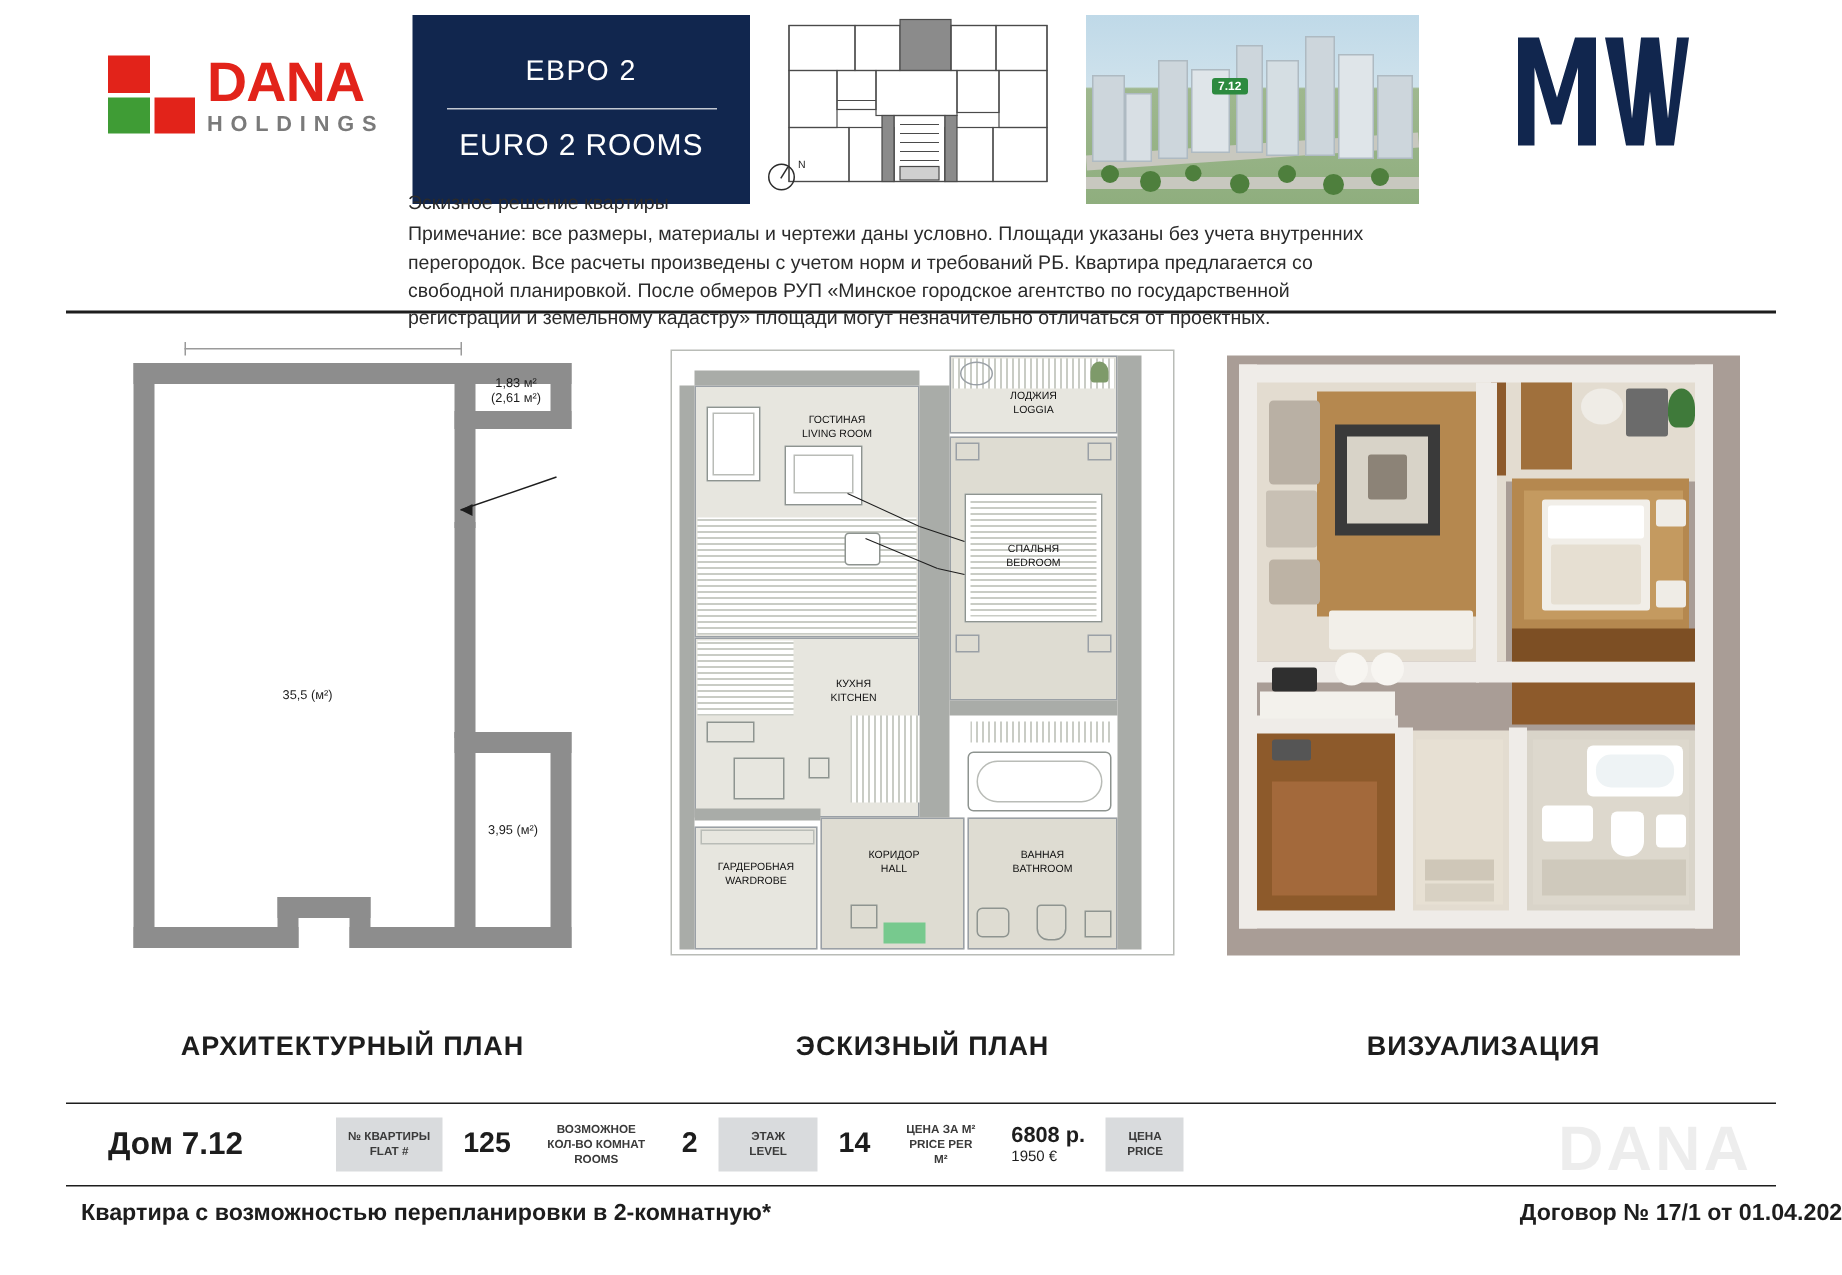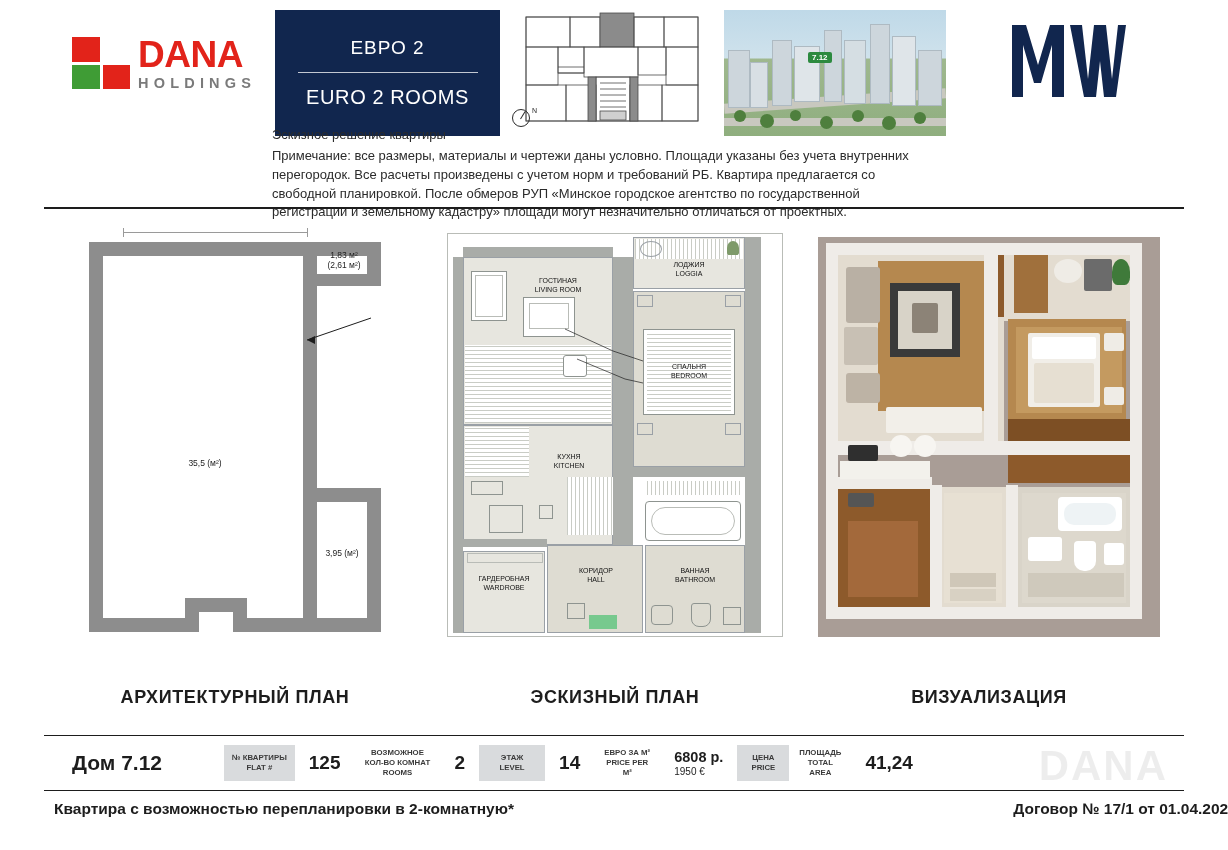--- a/index.html
+++ b/index.html
@@ -540,41 +540,34 @@
   <div class="spec-cell">
     <div class="spec-key" style="width:66px;">
       <span>ЭТАЖ</span>
       <span>LEVEL</span>
     </div>
     <div class="spec-val">14</div>
   </div>
 
   <div class="spec-cell">
     <div class="spec-key" style="background:transparent;width:66px;">
-      <span>ЕВРО ЗА М²</span>
+      <span>ЦЕНА ЗА М²</span>
       <span>PRICE PER M²</span>
     </div>
     <div class="spec-val small">
       <span>6808 р.</span>
       <span class="sub">1950 €</span>
     </div>
   </div>
 
   <div class="spec-cell">
     <div class="spec-key" style="width:52px;">
       <span>ЦЕНА</span>
       <span>PRICE</span>
     </div>
   </div>
 
-  <div class="spec-cell">
-    <div class="spec-key" style="background:transparent;width:62px;">
-      <span>ПЛОЩАДЬ</span>
-      <span>TOTAL AREA</span>
-    </div>
-    <div class="spec-val">41,24</div>
-  </div>
 </div>
 
 <div class="footer">
   <div>Квартира с возможностью перепланировки в 2-комнатную*</div>
   <div>Договор № 17/1 от 01.04.2025г.</div>
 </div>
 
 </body></html>

